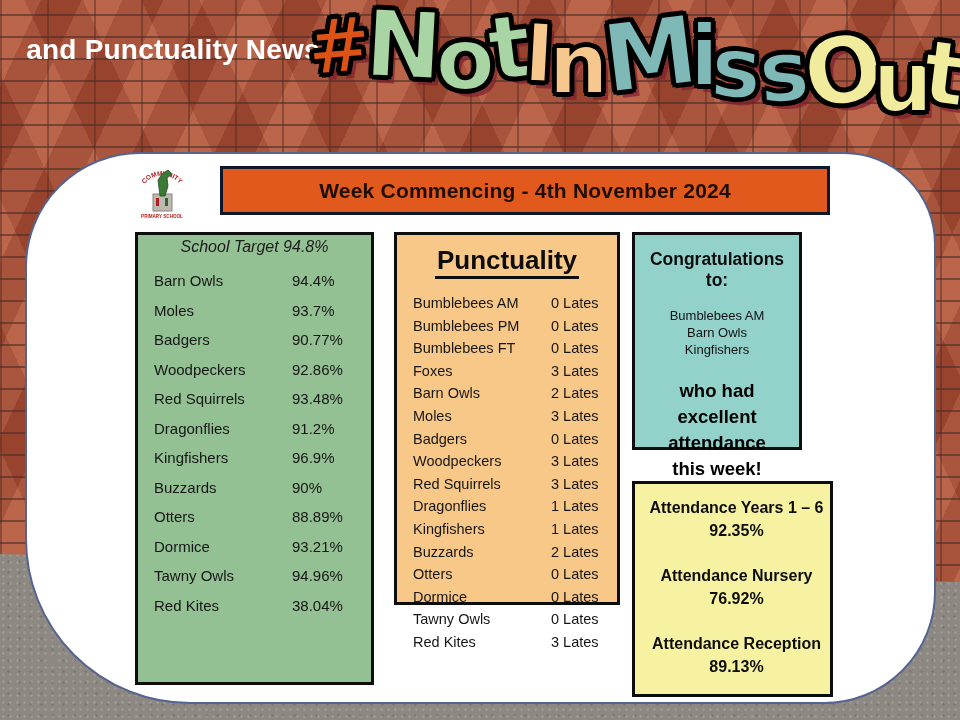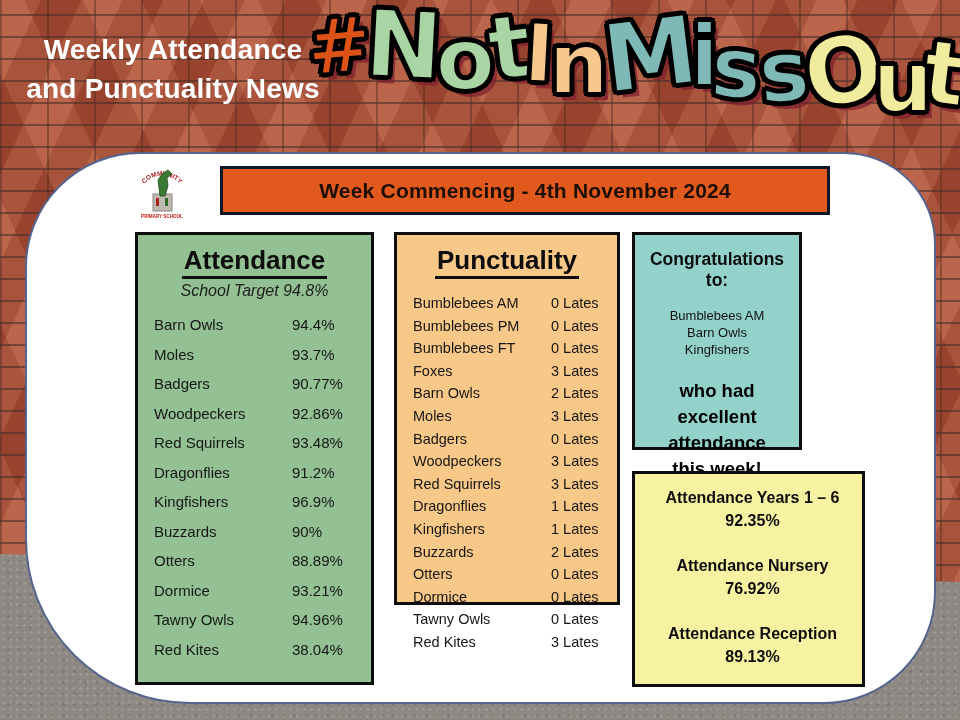--- a/index.html
+++ b/index.html
@@ -100,35 +100,34 @@
     text-align:center;padding:14px 12px 0 12px;
   }
   .panel-congrats .cong-title{font-size:17.5px;font-weight:bold;color:#0d0d0d;}
   .cong-names{margin-top:16px;}
   .cong-name{font-size:13px;line-height:17px;color:#111;}
   .cong-message{
     margin-top:20px;font-size:18.5px;font-weight:bold;line-height:26px;color:#000000;
     padding:0 6px;
   }
   .panel-summary{
-    left:605px;top:317px;width:233px;height:216px;
+    left:605px;top:327px;width:201px;height:216px;
     text-align:center;padding:12px 0 0 8px;
   }
   .sum-item{margin-bottom:22px;font-size:16px;font-weight:bold;line-height:23px;color:#0d0d0d;}
 </style>
 </head>
 <body>
 
 <div class="stage">
 
   <div class="bg-brick"></div>
   <div class="bg-pavement"></div>
 
   <div class="header-title">
-    <div>Weekly Attendance</div>
     <div>and Punctuality News</div>
   </div>
 
   <div class="hashtag-logo">
 
       <span class="logo-letter" style="color: rgb(221, 83, 23);">#</span>
 
       <span class="logo-letter" style="color: rgb(169, 212, 163);">N</span>
 
       <span class="logo-letter" style="color: rgb(169, 212, 163);">o</span>
@@ -168,21 +167,20 @@
         <path d="M 28 36 L 26 20 L 30 14 L 36 10 L 40 14 L 35 18 L 36 26 L 33 36 Z" fill="#3a7a34" stroke="#1f4a1c" stroke-width="0.8"></path>
         <text x="30" y="58" font-size="4.6" font-weight="bold" fill="#c02018" text-anchor="middle" font-family="Liberation Sans, sans-serif">PRIMARY SCHOOL</text>
       </svg>
     </div>
 
     <div class="banner" style="background-color: rgb(226, 89, 29);">
       <span>Week Commencing - 4th November 2024</span>
     </div>
 
     <section class="panel panel-attendance" style="background-color: rgb(147, 193, 147);">
-      <h2>Attendance</h2>
       <div class="subtitle">School Target 94.8%</div>
       <div class="rows">
 
           <div class="row">
             <span class="cls">Barn Owls</span>
             <span class="val">94.4%</span>
           </div>
 
           <div class="row">
             <span class="cls">Moles</span>

